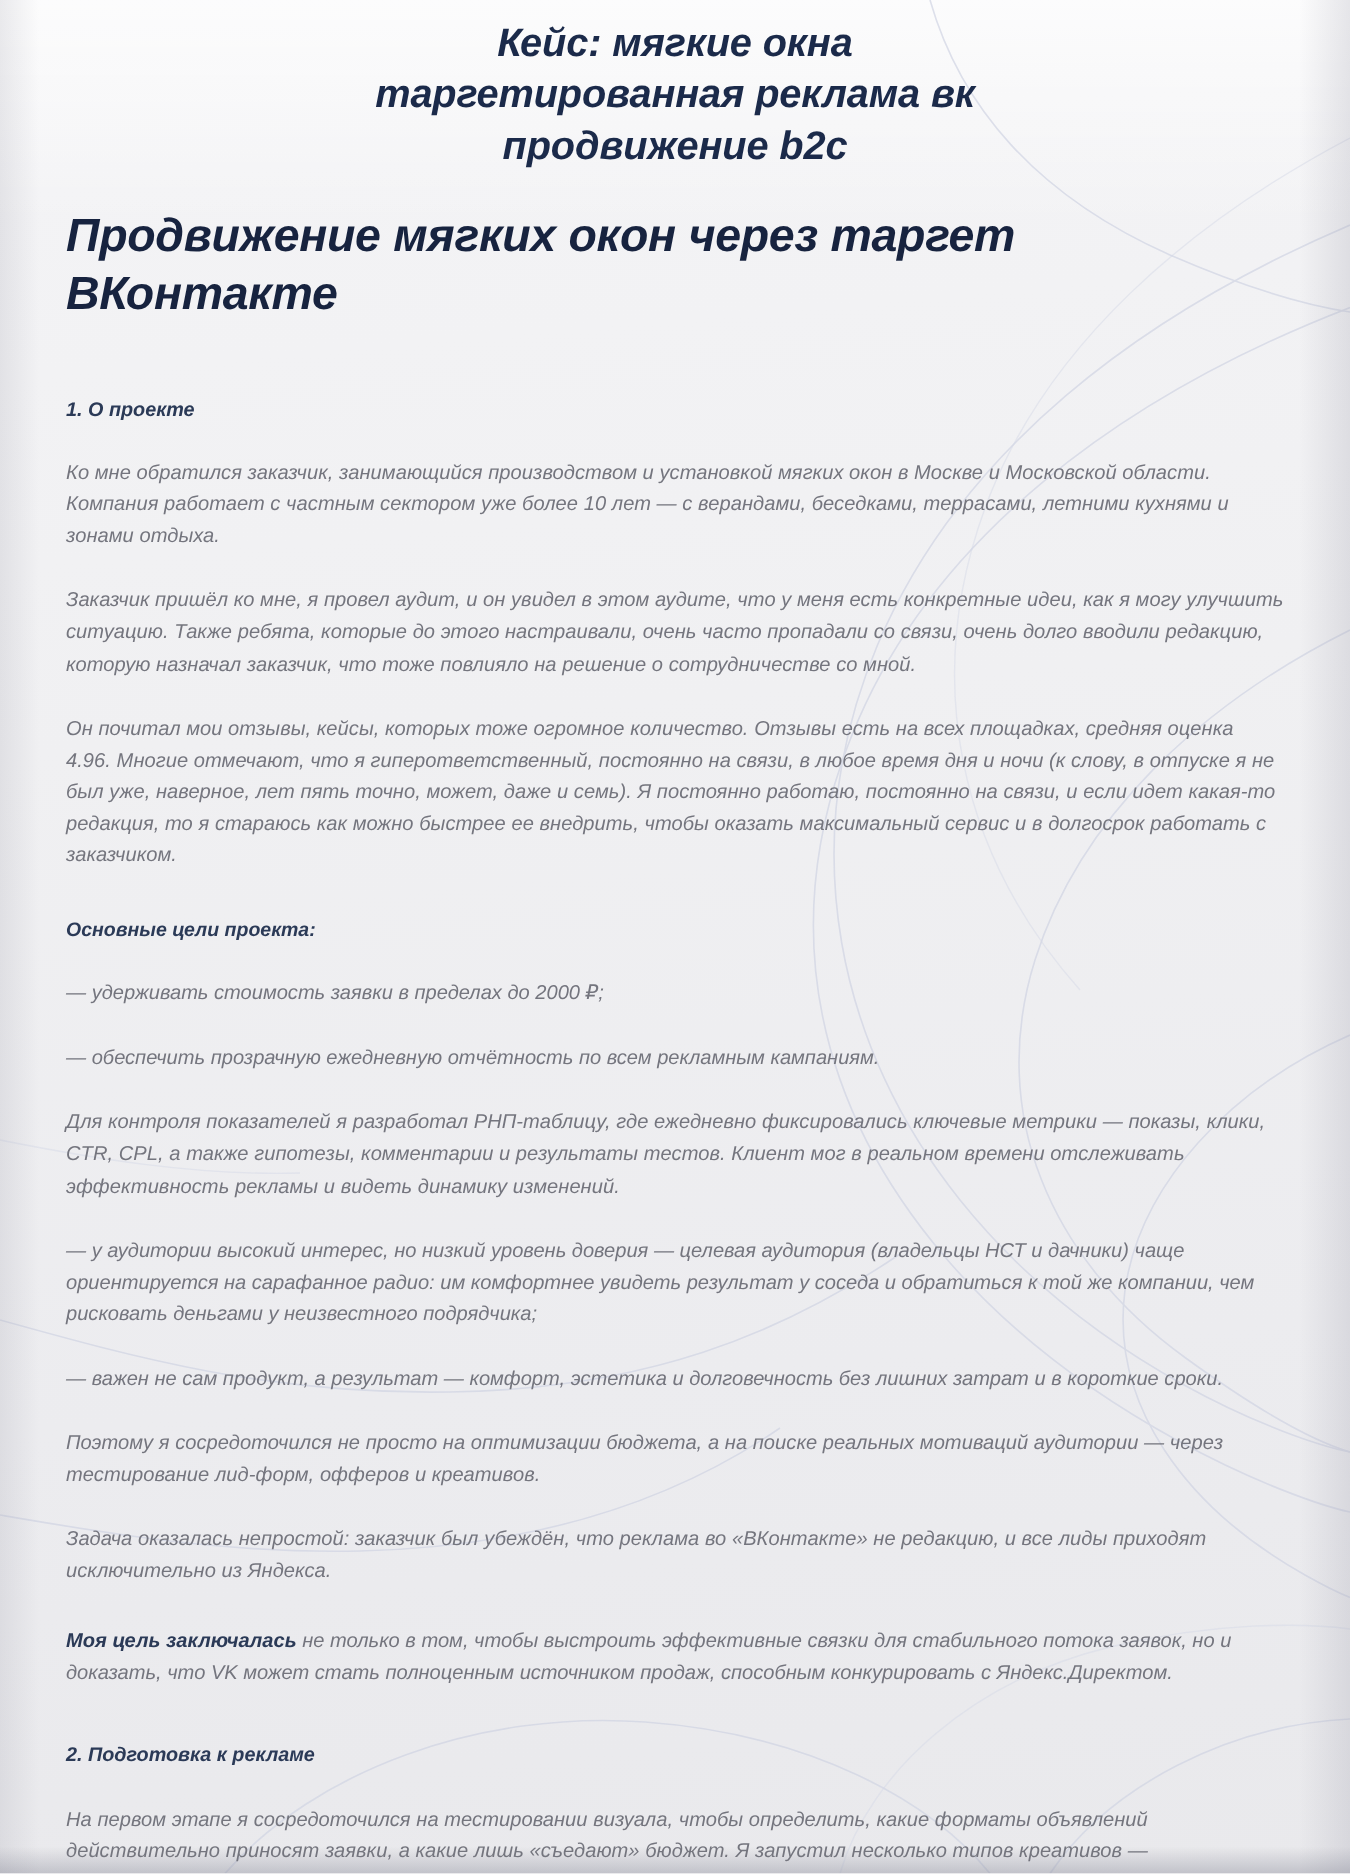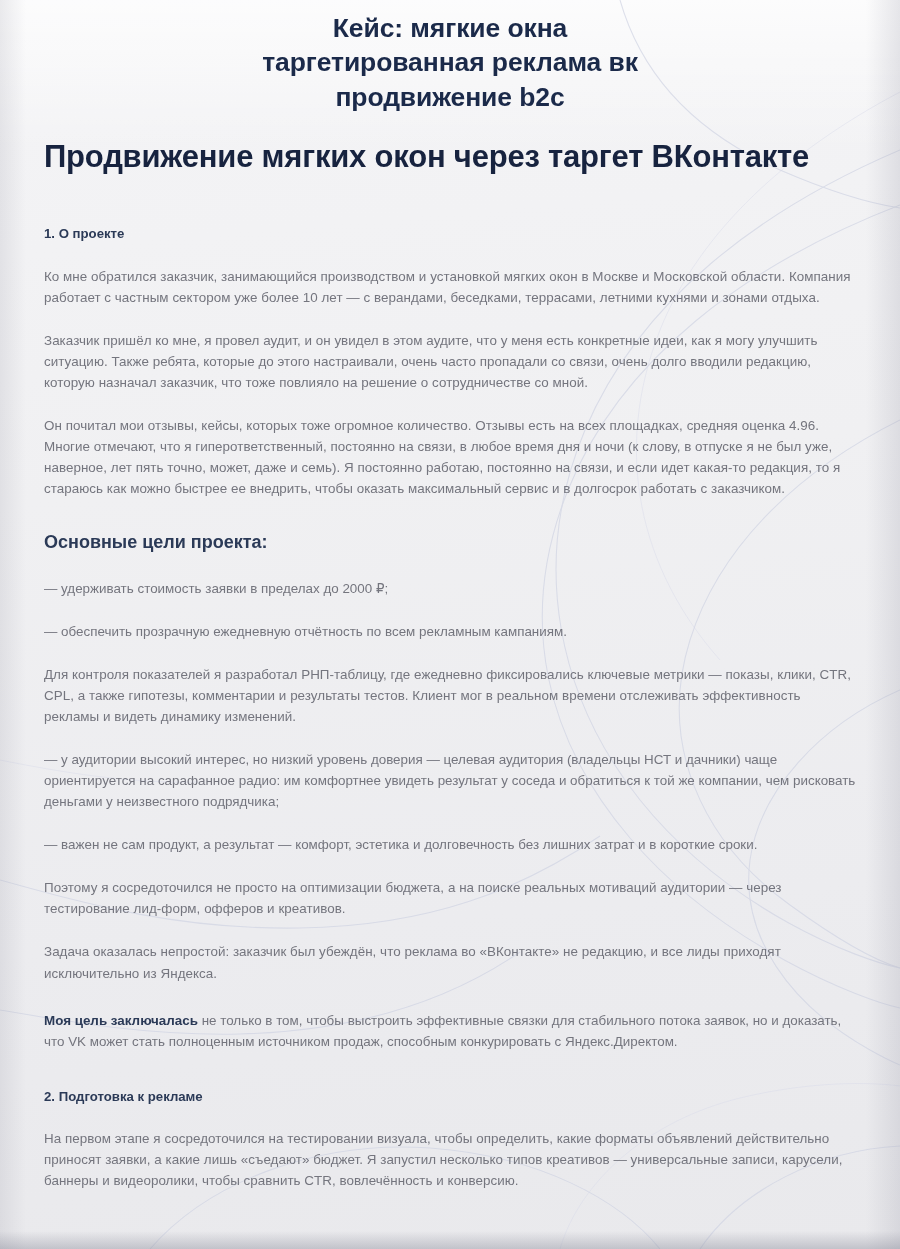--- a/index.html
+++ b/index.html
@@ -17,20 +17,21 @@
 
   
   .page {
     position: absolute;
     inset: 0;
     width: 900px;
     height: 1249px;
     background:
       linear-gradient(175deg, #f4f4f6 0%, #f0f0f2 38%, #ececef 72%, #e9e9ec 100%);
     overflow: hidden;
+    font-style: italic;
   }
 
   
   .edge-shade-left {
     position: absolute;
     top: 0; left: 0;
     width: 26px; height: 100%;
     background: linear-gradient(to right, rgba(160,160,172,0.20), rgba(160,160,172,0));
     pointer-events: none;
   }
@@ -108,21 +109,21 @@
     color: #74757e;
     font-size: 13.4px;
     line-height: 1.57;
     letter-spacing: 0.04px;
   }
 
   p.lead-bold {
     margin: 0;
     padding-top: 30px;
     color: #2b3a57;
-    font-size: 18px;
+    font-size: 13px;
     font-weight: bold;
     line-height: 1.5;
   }
 
   p.bullet {
     margin: 0;
     padding-top: 22px;
     color: #74757e;
     font-size: 13.4px;
     line-height: 1.57;

